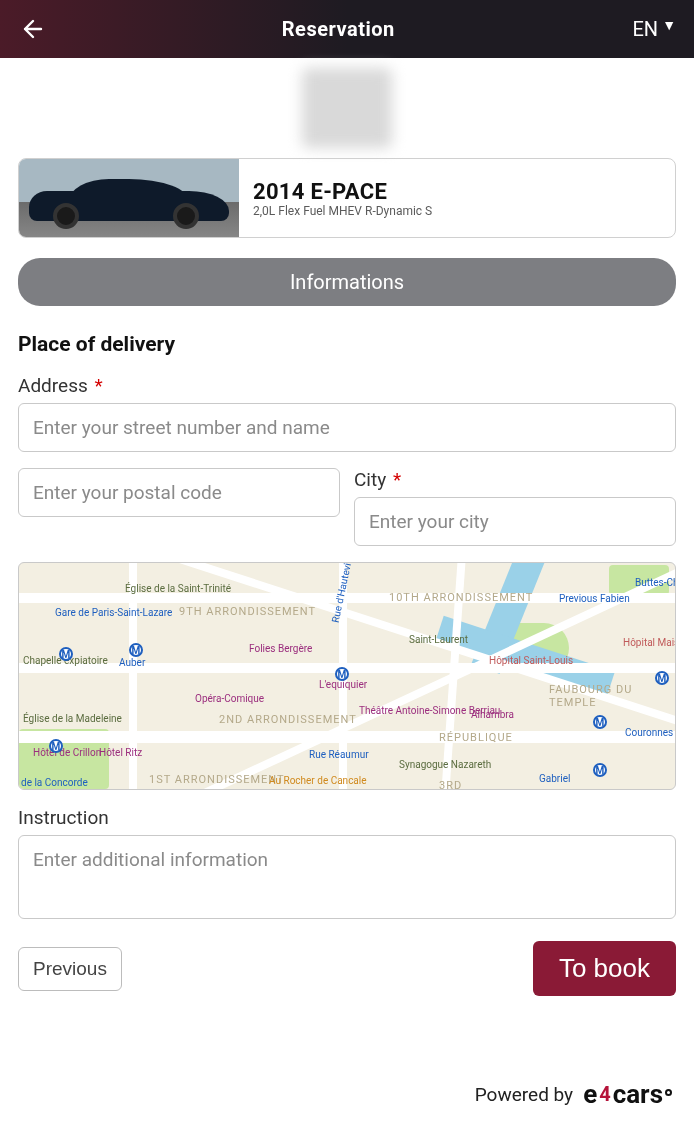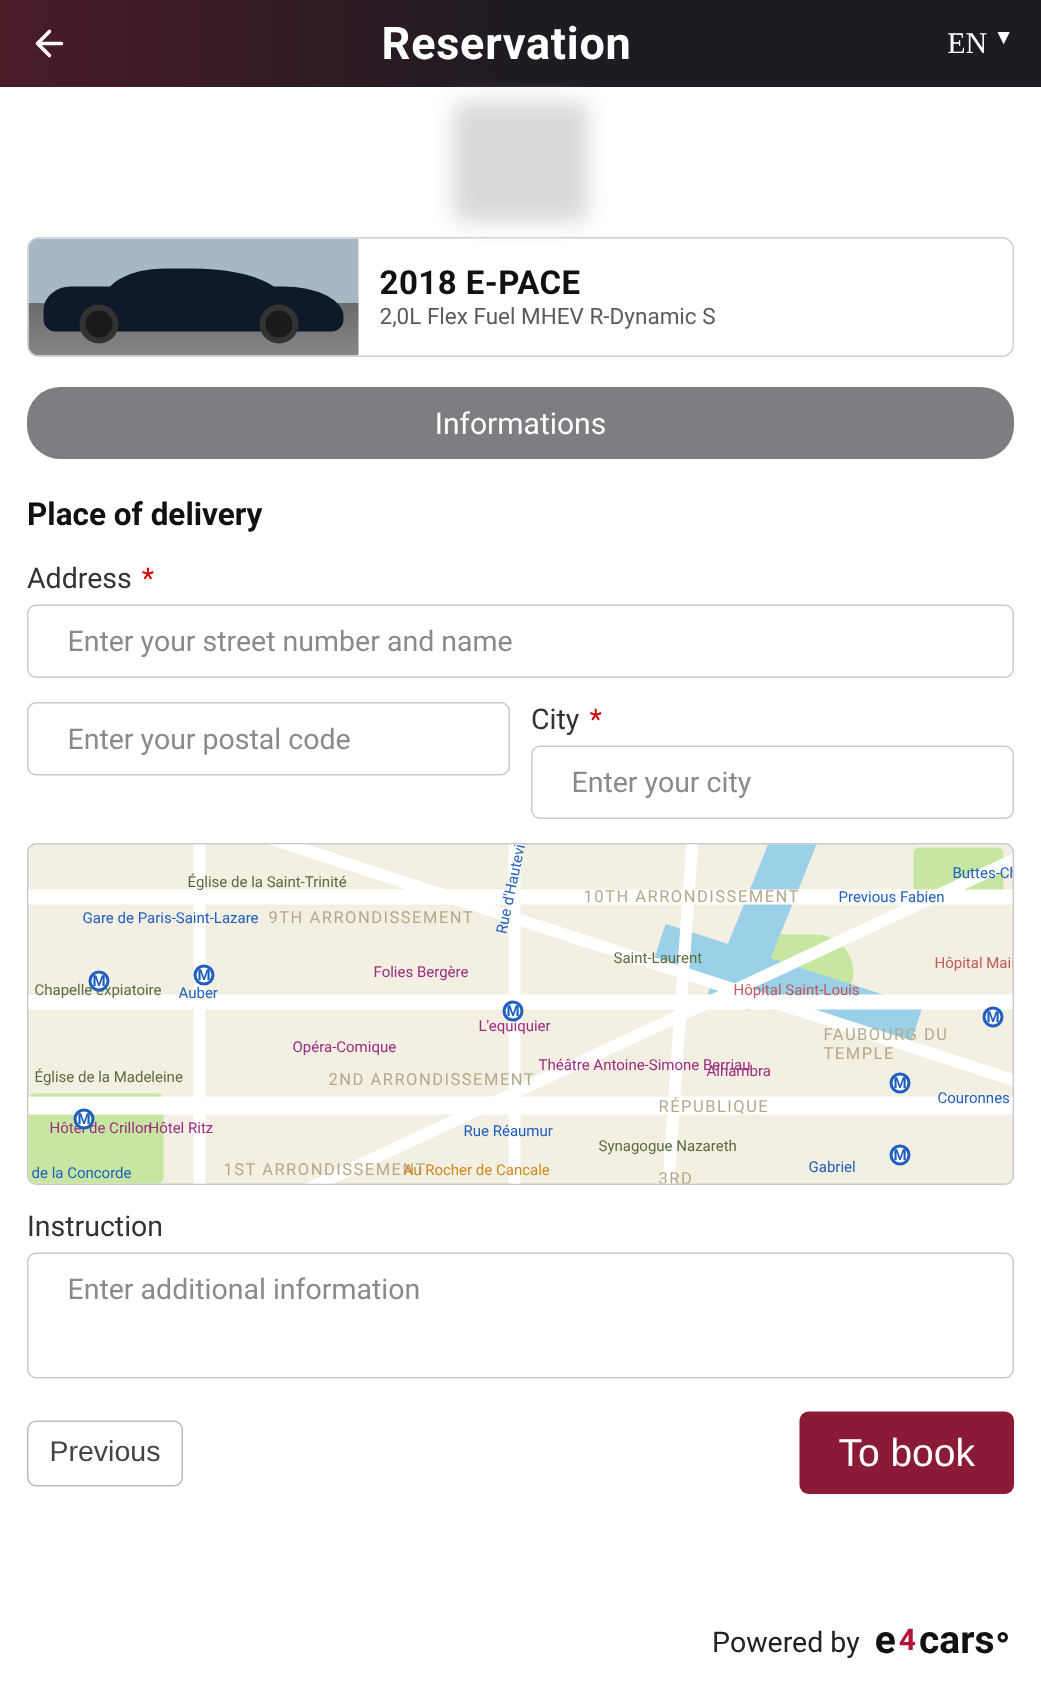--- a/index.html
+++ b/index.html
@@ -8,22 +8,22 @@
 
   
   .header {
     height: 58px;
     background: linear-gradient(90deg,#4b1b28 0%, #1e1b22 50%, #1e1b22 100%);
     display: flex; align-items: center; justify-content: space-between;
     padding: 0 18px;
     color: #fff;
   }
   .header .back { width: 26px; height: 26px; display:flex; align-items:center; justify-content:center; cursor:pointer; }
-  .header .title { font-size: 30px; font-weight: 700; letter-spacing: 0.5px; text-align: center; }
-  .header .lang { font-size: 20px; display:flex; align-items:flex-start; gap:4px; cursor:pointer;font-family:Liberation Serif, serif; }
+  .header .title { font-size: 20px; font-weight: 700; letter-spacing: 0.5px; text-align: center; }
+  .header .lang { font-size: 20px; display:flex; align-items:flex-start; gap:4px; cursor:pointer; }
   .header .lang .caret { font-size: 14px; }
 
   
   .content { flex: 1; padding: 0 18px 18px 18px; display:flex; flex-direction:column; }
 
   
   .logo-zone { display:flex; justify-content:center; padding-top: 10px; padding-bottom: 10px; }
   .logo-blur {
     width: 90px; height: 80px; background: #d9d9d9;
     filter: blur(7px); border-radius: 6px;
@@ -60,40 +60,40 @@
     background:#0e1a2a; border-radius: 18px 40px 8px 8px / 16px 20px 8px 8px;
   }
   .car-sil .roof {
     position:absolute; bottom:28px; left:40px; width:120px; height:22px;
     background:#0e1a2a; border-radius: 40px 60px 0 0 / 22px 22px 0 0;
   }
   .car-sil .wh { position:absolute; bottom:0; width:26px; height:26px; background:#1a1a1a; border-radius:50%; border:4px solid #333; }
   .car-sil .wh.l { left:24px; } .car-sil .wh.r { right:30px; }
   .vehicle-card .meta { padding: 8px 14px; display:flex; flex-direction:column; justify-content:center; }
   .vehicle-card .name { font-size: 22px; font-weight:700; letter-spacing:0.3px; color:#111; }
-  .vehicle-card .sub  { font-size: 15px; color:#5b5b5b; }
+  .vehicle-card .sub  { font-size: 12px; color:#5b5b5b; }
 
   
   .tabs { display:flex; gap:6px; margin-bottom: 20px; }
   .tab {
     flex:1; background:#7d7e82; color:#fff; font-size:20px;
     text-align:center; padding: 12px 0; border-radius: 22px;
     cursor:pointer;
   }
 
   
   .section-title { font-size: 21px; font-weight:700; color:#111; margin: 6px 0 18px 0; }
 
   
   .field { display:flex; flex-direction:column; gap:6px; margin-bottom: 16px; }
   .field label { font-size: 19px; color:#333; }
   .field label .req { color:#d40000; margin-left:2px; }
   .field input, .field textarea {
     width:100%; border:1px solid #c9c9c9; border-radius:6px;
-    padding: 12px 26px; font-size: 19px; color:#333;
+    padding: 12px 14px; font-size: 19px; color:#333;
     font-family: inherit;
   }
   .field input::placeholder, .field textarea::placeholder { color:#8a8a8a; }
   .field textarea { height: 84px; resize:none; }
 
   .row { display:flex; gap:14px; }
   .row .field { flex:1; }
 
   
   .map {
@@ -155,21 +155,21 @@
   <div class="vehicle-card">
     <div class="thumb">
       <div class="car-sil">
         <div class="roof"></div>
           <div class="body"></div>
         <div class="wh l"></div>
           <div class="wh r"></div>
       </div>
     </div>
     <div class="meta">
-      <div class="name">2018 E-PACE</div>
+      <div class="name">2014 E-PACE</div>
       <div class="sub">2,0L Flex Fuel MHEV R-Dynamic S</div>
     </div>
   </div>
 
   <div class="tabs">
     <div class="tab">Informations</div>
   </div>
 
   <div class="section-title">Place of delivery</div>
 

